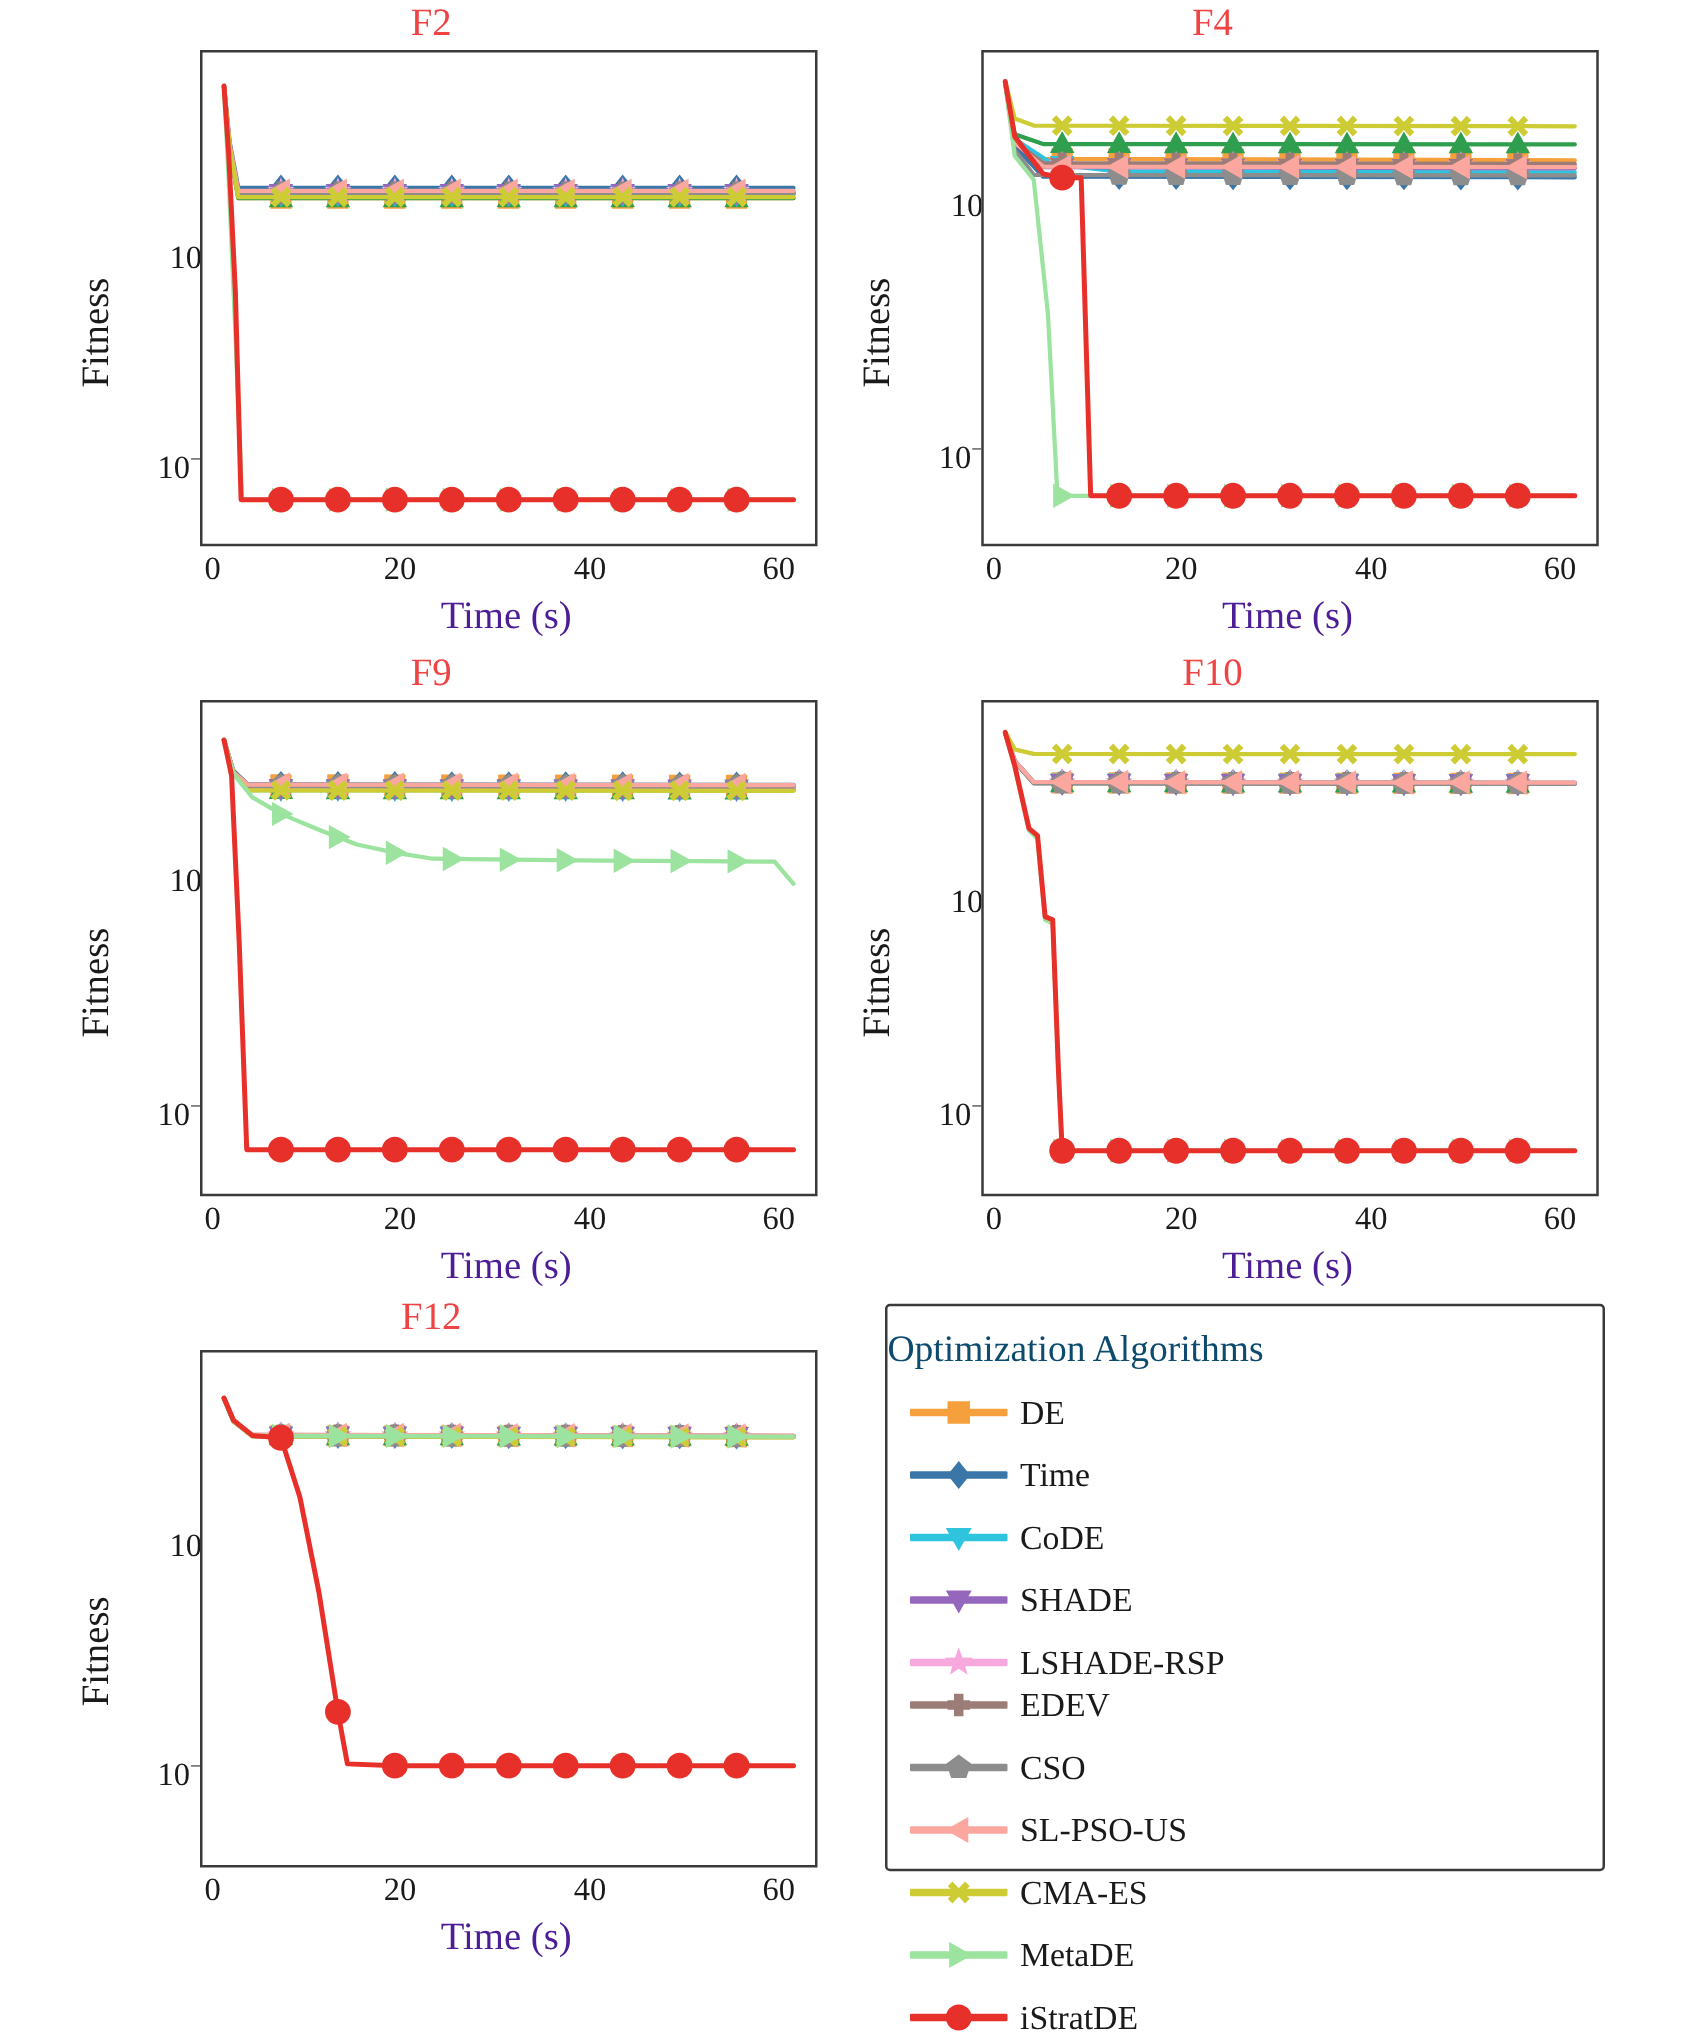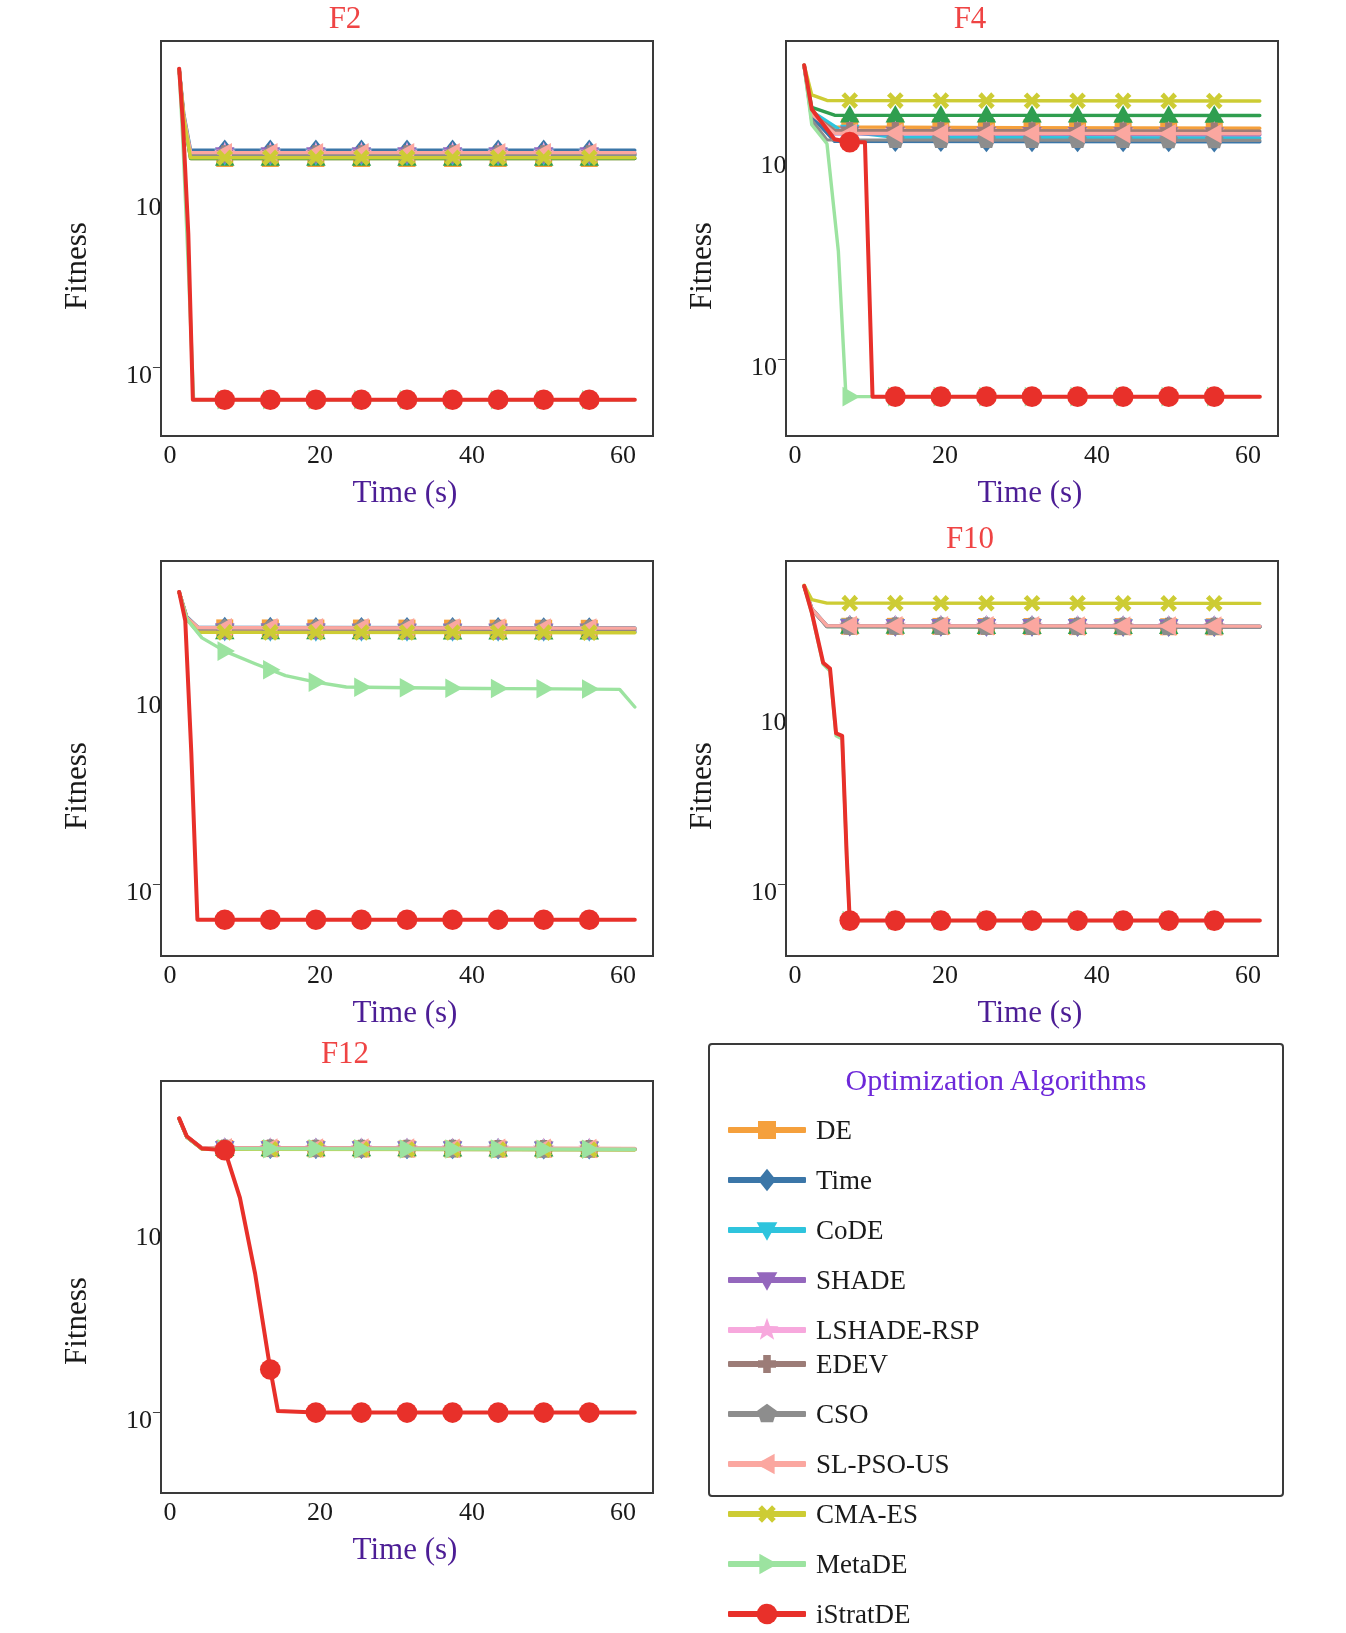--- a/index.html
+++ b/index.html
@@ -50,24 +50,23 @@
   }
 
   
   .legend-box{
     position:absolute;
     border:2px solid #3a3a3a;
     border-radius:4px;
     background:#ffffff;
   }
   .legend-title{
-    text-align:center;
     font-size:30px;
     margin-top:18px;
-    color:#6d28d9;
+    color:#0c4a6e;
   }
   .legend-cols{
     display:flex;
     margin-top:16px;
     padding:0 18px;
     flex-direction:column;
   }
   .legend-col{flex:1;display:flex;flex-direction:column;gap:16px;}
   .legend-item{display:flex;align-items:center;gap:10px;height:34px;}
   .legend-sample{width:78px;height:22px;position:relative;flex:none;}
@@ -354,20 +353,21 @@
         </svg>
     </div>
     <div class="xtick" style="left:125px;top:440px;width:50px;">0</div>
     <div class="xtick" style="left:275px;top:440px;width:50px;">20</div>
     <div class="xtick" style="left:427px;top:440px;width:50px;">40</div>
     <div class="xtick" style="left:578px;top:440px;width:50px;">60</div>
     <div class="xlabel" style="left:140px;top:474px;width:490px;">Time (s)</div>
   </div>
 
   <div class="panel" style="left:20px;top:520px;width:650px;height:520px;">
+    <div class="panel-title">F9</div>
     <div class="ylabel" style="left:38px;top:310px;">Fitness</div>
     <div class="ytick" style="left:40px;top:168px;width:110px;">10<sup>0</sup></div>
     <div class="ytick" style="left:40px;top:355px;width:110px;">10<sup>−5</sup></div>
     <div class="plot-area" style="left:140px;top:40px;width:490px;height:393px;">
       <svg id="svg-f9" width="490" height="393">
           <path d="M17.19,30.39 L24.78,55.86 L36.17,65.87 L472.81,66.36 " fill="none" stroke="#f5a03c" stroke-width="3.4" stroke-linejoin="round" stroke-linecap="round"></path>
           <path d="M54.25,57.398541164415235 L71.25,57.398541164415235 L71.25,74.39854116441524 L54.25,74.39854116441524 Z" fill="#f5a03c"></path>
           <path d="M99.8125,57.44962567855444 L116.8125,57.44962567855444 L116.8125,74.44962567855444 L99.8125,74.44962567855444 Z" fill="#f5a03c"></path>
           <path d="M145.375,57.50071019269363 L162.375,57.50071019269363 L162.375,74.50071019269363 L145.375,74.50071019269363 Z" fill="#f5a03c"></path>
           <path d="M190.9375,57.55179470683281 L207.9375,57.55179470683281 L207.9375,74.55179470683281 L190.9375,74.55179470683281 Z" fill="#f5a03c"></path>

